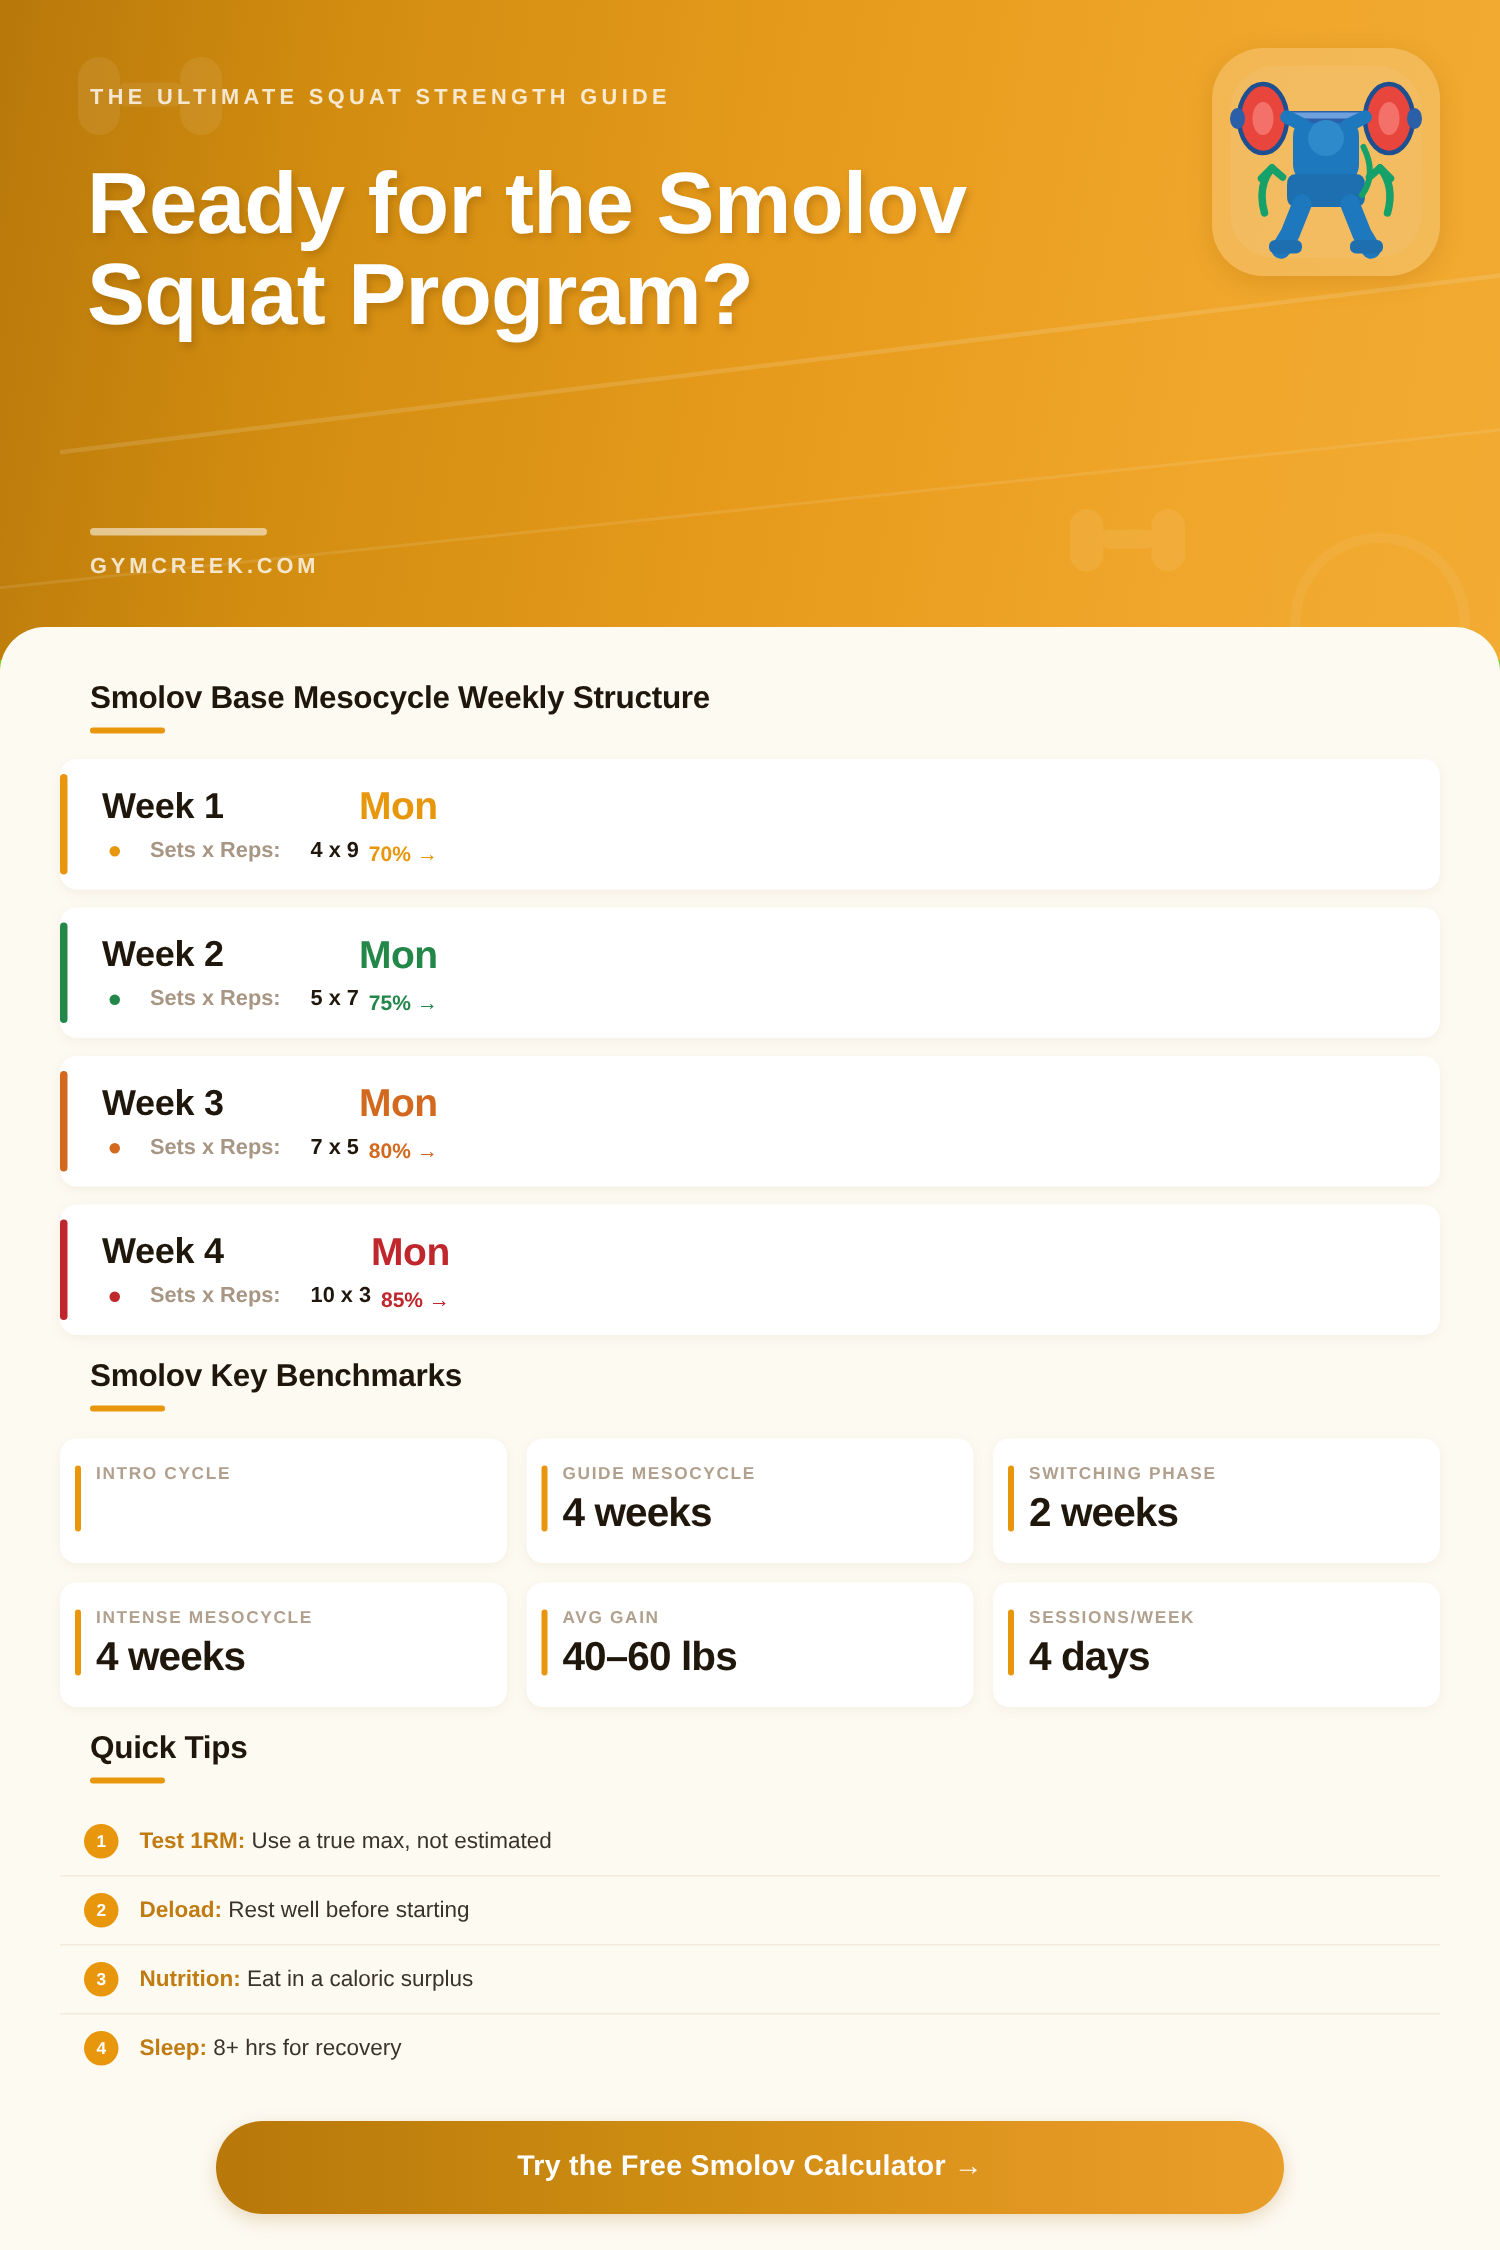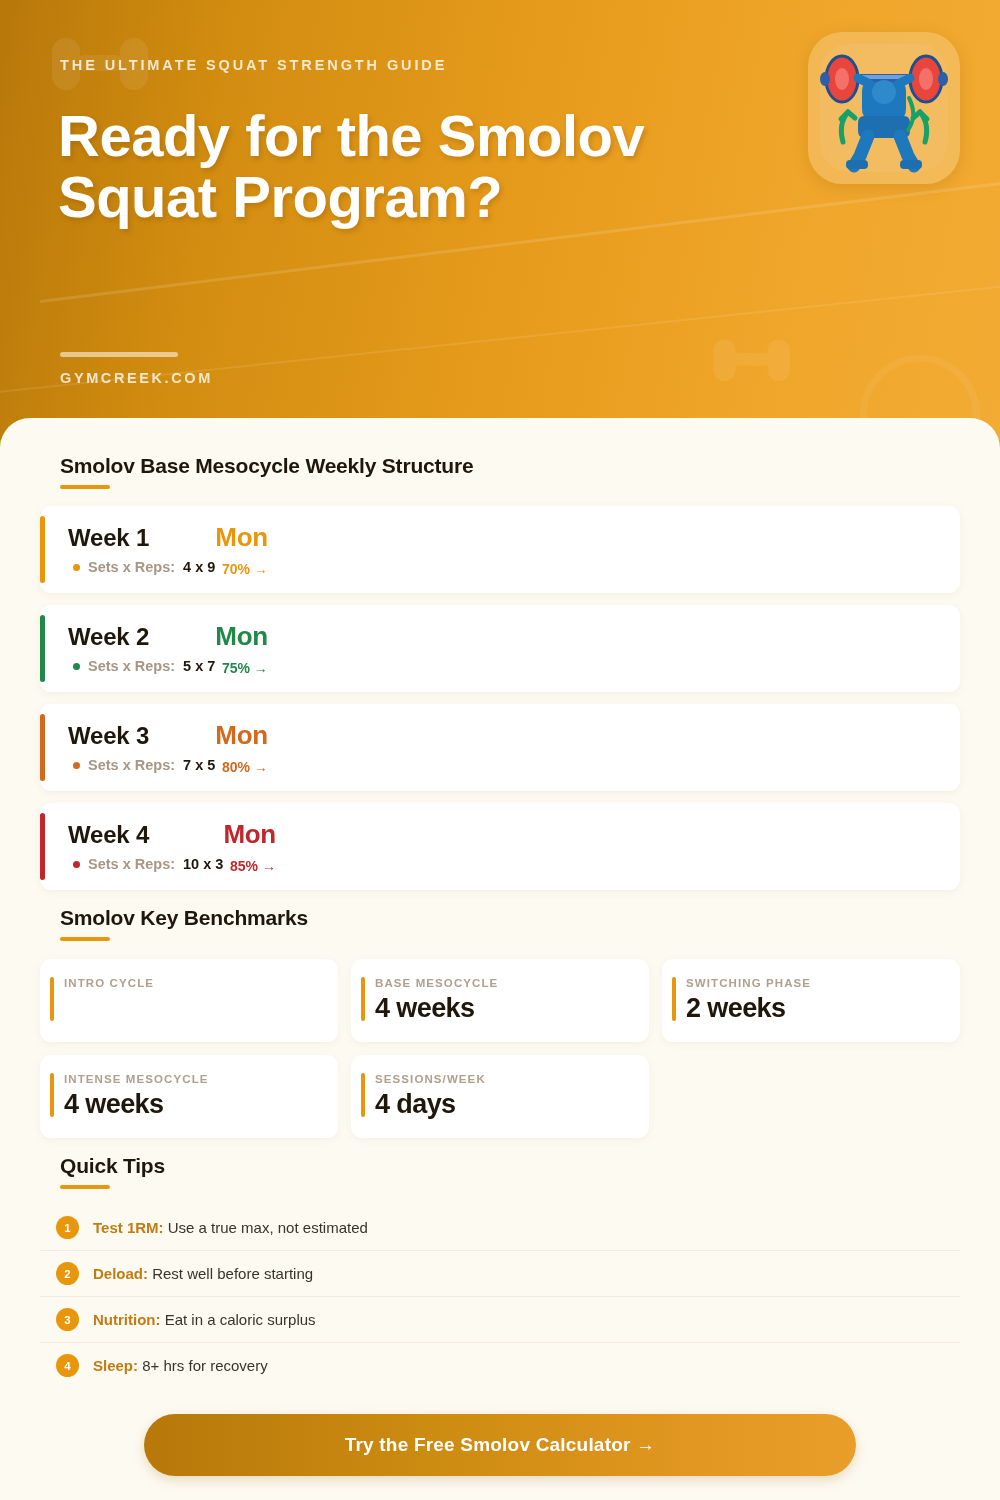--- a/index.html
+++ b/index.html
@@ -158,21 +158,21 @@
   .wk-left { display: flex; flex-direction: column; gap: 7px; }
   .wk-title {
     font-size: 24px;
     font-weight: bold;
     color: #20170C;
     letter-spacing: -0.2px;
   }
   .wk-sub {
     display: flex;
     align-items: center;
-    gap: 8px;
+    gap: 20px;
     font-size: 14.5px;
     font-weight: bold;
     color: #A89684;
     padding-left: 5px;
   }
   .wk-dot {
     width: 7px; height: 7px;
     border-radius: 50%;
     display: inline-block;
   }
@@ -413,32 +413,37 @@
       <div class="section-underline"></div>
     </div>
 
     <div class="bench-grid">
       <div class="bench-card">
         <div class="bench-accent"></div>
         <div class="bench-label">INTRO CYCLE</div>
       </div>
       <div class="bench-card">
         <div class="bench-accent"></div>
-        <div class="bench-label">BASE MESOCYCLE</div>
+        <div class="bench-label">GUIDE MESOCYCLE</div>
         <div class="bench-value">4 weeks</div>
       </div>
       <div class="bench-card">
         <div class="bench-accent"></div>
         <div class="bench-label">SWITCHING PHASE</div>
         <div class="bench-value">2 weeks</div>
       </div>
       <div class="bench-card">
         <div class="bench-accent"></div>
         <div class="bench-label">INTENSE MESOCYCLE</div>
         <div class="bench-value">4 weeks</div>
+      </div>
+      <div class="bench-card">
+        <div class="bench-accent"></div>
+        <div class="bench-label">AVG GAIN</div>
+        <div class="bench-value">40–60 lbs</div>
       </div>
       <div class="bench-card">
         <div class="bench-accent"></div>
         <div class="bench-label">SESSIONS/WEEK</div>
         <div class="bench-value">4 days</div>
       </div>
     </div>
 
     <div class="section-head">
       <h2>Quick Tips</h2>

